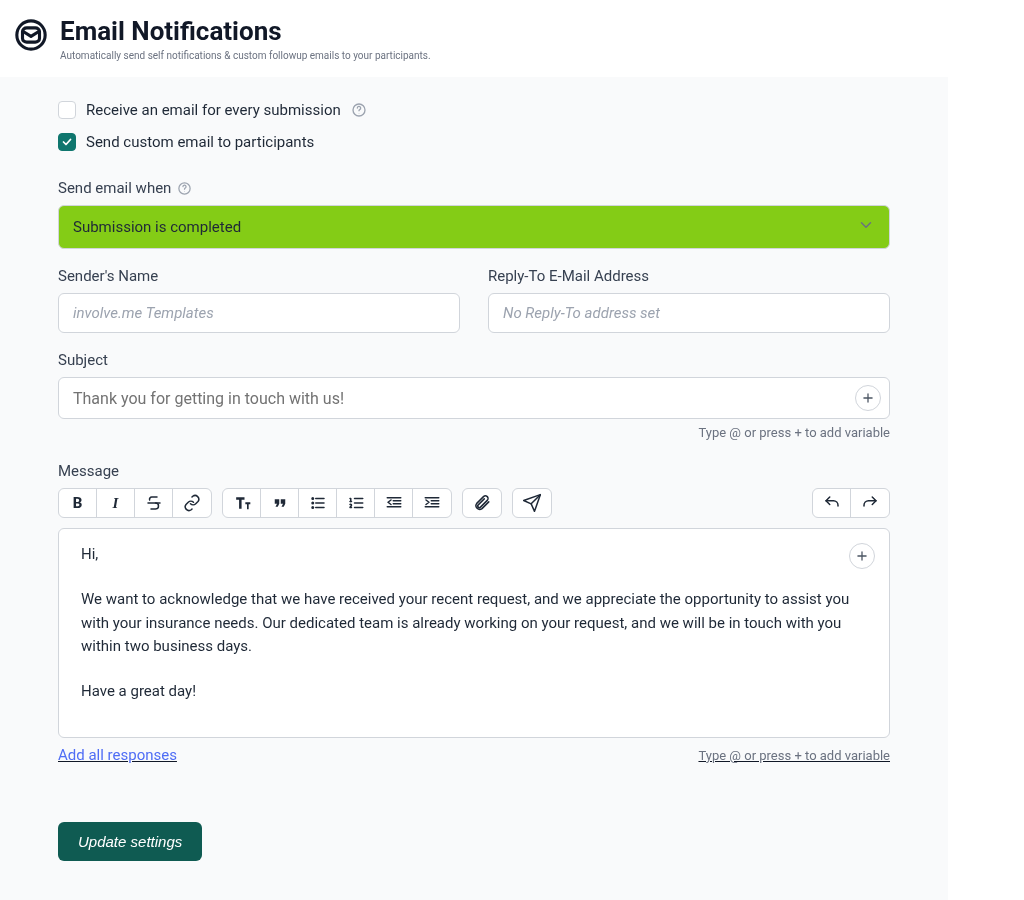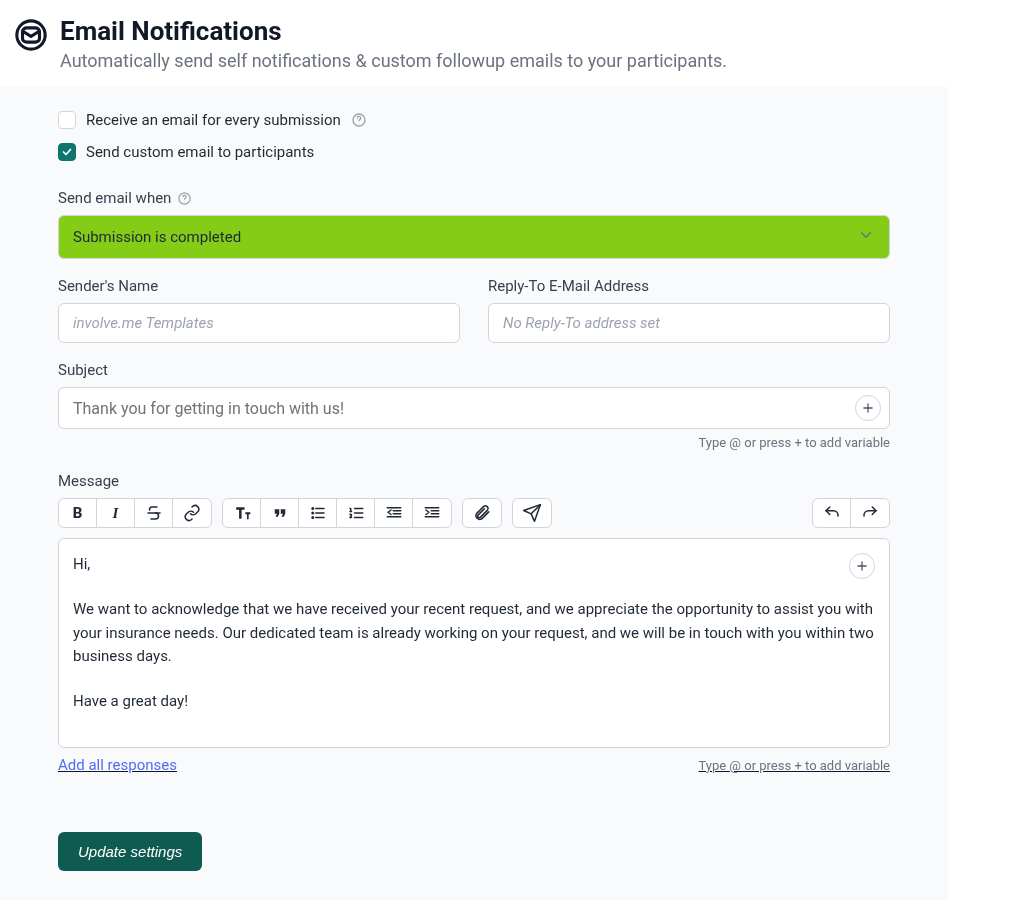--- a/index.html
+++ b/index.html
@@ -25,21 +25,21 @@
     margin-top: 2px;
   }
   .header h1 {
     margin: 0 0 4px 0;
     font-size: 26px;
     font-weight: 700;
     color: #111827;
   }
   .header .subtitle {
     margin: 0;
-    font-size: 18px;
+    font-size: 10px;
     color: #6b7280;
   }
   .form-area {
     background: #f9fafb;
     padding: 24px 58px 51px 58px;
   }
   .row {
     margin-bottom: 18px;
   }
   .check-row {
@@ -177,21 +177,21 @@
     color: #1f2937;
     line-height: 1.55;
     position: relative;
     min-height: 210px;
   }
   .editor .circle-btn {
     position: absolute;
     top: 14px;
     right: 14px;
   }
-  .editor p { margin: 0 0 0 0; }
+  .editor p { margin: 0 0 0 8px; }
   .editor .para-gap { height: 22px; }
   .below-editor {
     display: flex;
     justify-content: space-between;
     align-items: center;
     margin-top: 8px;
     text-decoration: underline;
   }
   .link-text {
     color: #4f6df5;

